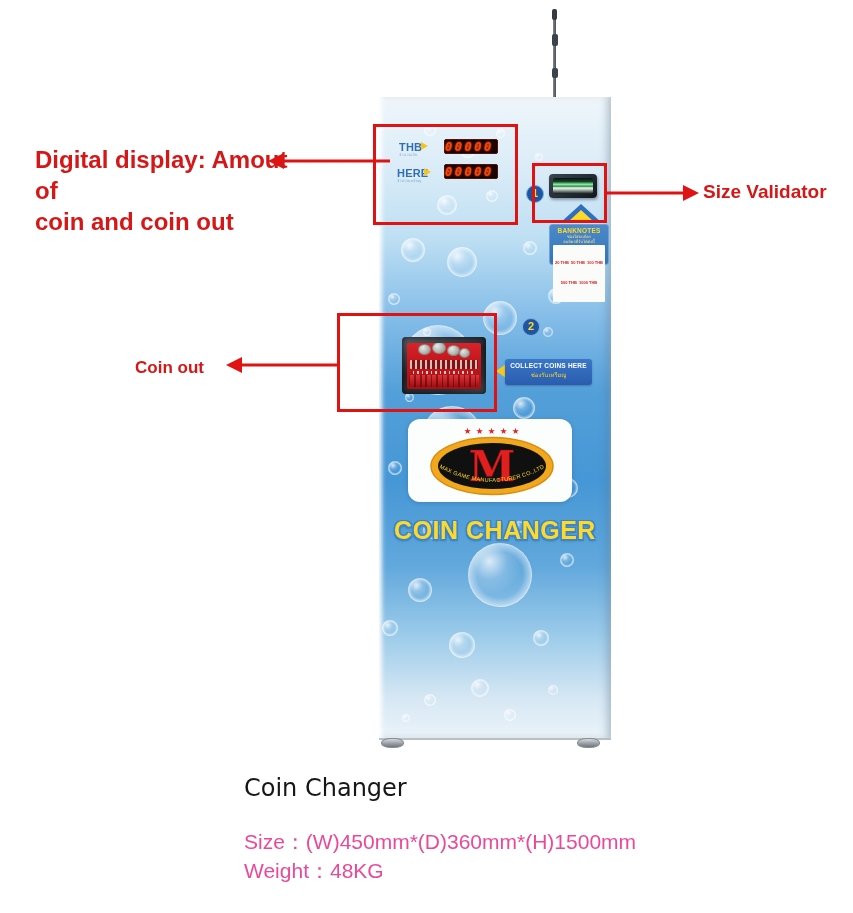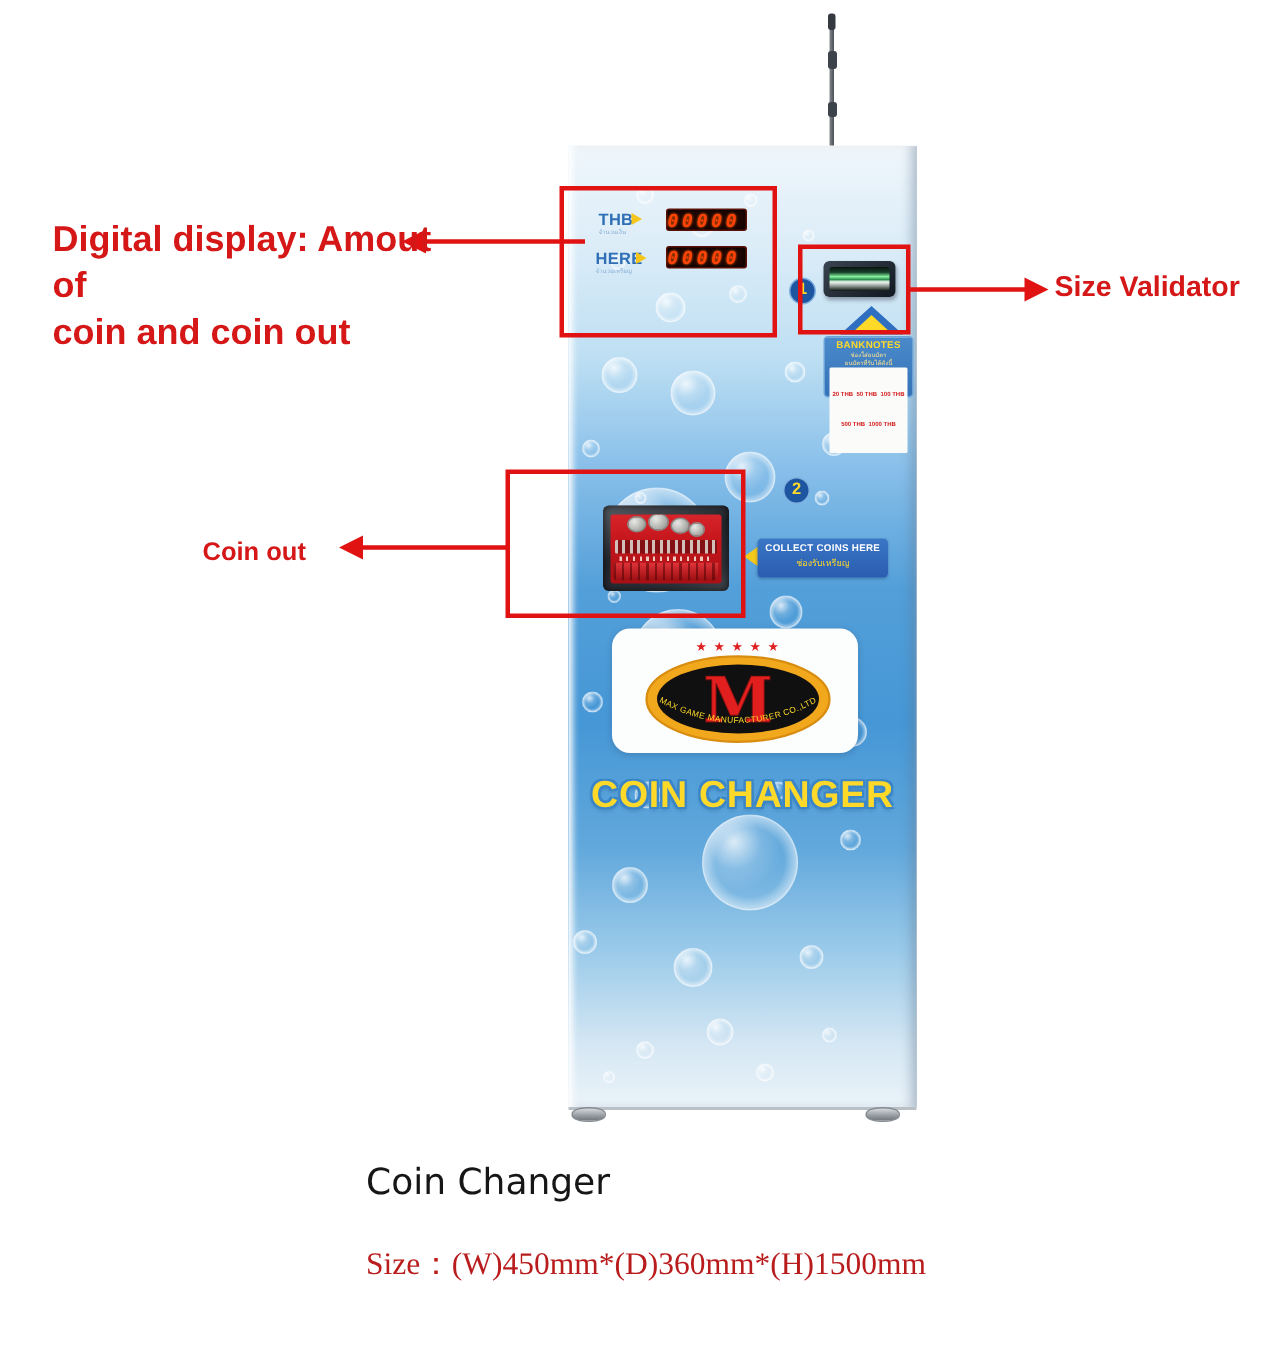--- a/index.html
+++ b/index.html
@@ -91,22 +91,22 @@
     text-shadow:-1px -1px 0 #3b86c8, 1px -1px 0 #3b86c8, -1px 1px 0 #3b86c8, 1px 1px 0 #3b86c8; }
 
   
   .redbox { position:absolute; border:3px solid #e01212; z-index:10; }
   .ann-text { position:absolute; color:#d51717; font-weight:bold; z-index:10; }
   .arrow { position:absolute; z-index:10; }
 
   
   .caption-title { position:absolute; left:244px; top:774px; font-family:"DejaVu Sans", sans-serif;
     font-size:24px; color:#161616; }
-  .caption-line { position:absolute; left:244px; font-family:Liberation Serif, serif;
-    font-size:21px; color:#b91c1c; }
+  .caption-line { position:absolute; left:244px; font-family:Liberation Sans, sans-serif;
+    font-size:21px; color:#ec4899; }
 </style>
 </head>
 <body>
 
 <div class="canvas">
 
   <div class="antenna-rod"></div>
   <div class="antenna-tip"></div>
   <div class="antenna-bulge" style="top:34px;height:12px;"></div>
   <div class="antenna-bulge" style="top:68px;height:10px;"></div>
@@ -232,14 +232,15 @@
 
   <div class="ann-text" style="left:35px;top:144px;width:260px;font-size:24px;line-height:31px;">
     <div>Digital display: Amout of</div>
     <div>coin and coin out</div>
   </div>
   <div class="ann-text" style="left:703px;top:181px;font-size:19px;">Size Validator</div>
   <div class="ann-text" style="left:135px;top:338px;font-size:17px;margin-top:20px;">Coin out</div>
 
   <div class="caption-title">Coin Changer</div>
   <div class="caption-line" style="top:828px;">Size：(W)450mm*(D)360mm*(H)1500mm</div>
+  <div class="caption-line" style="top:857px;">Weight：48KG</div>
 
 </div>
 
 </body></html>

